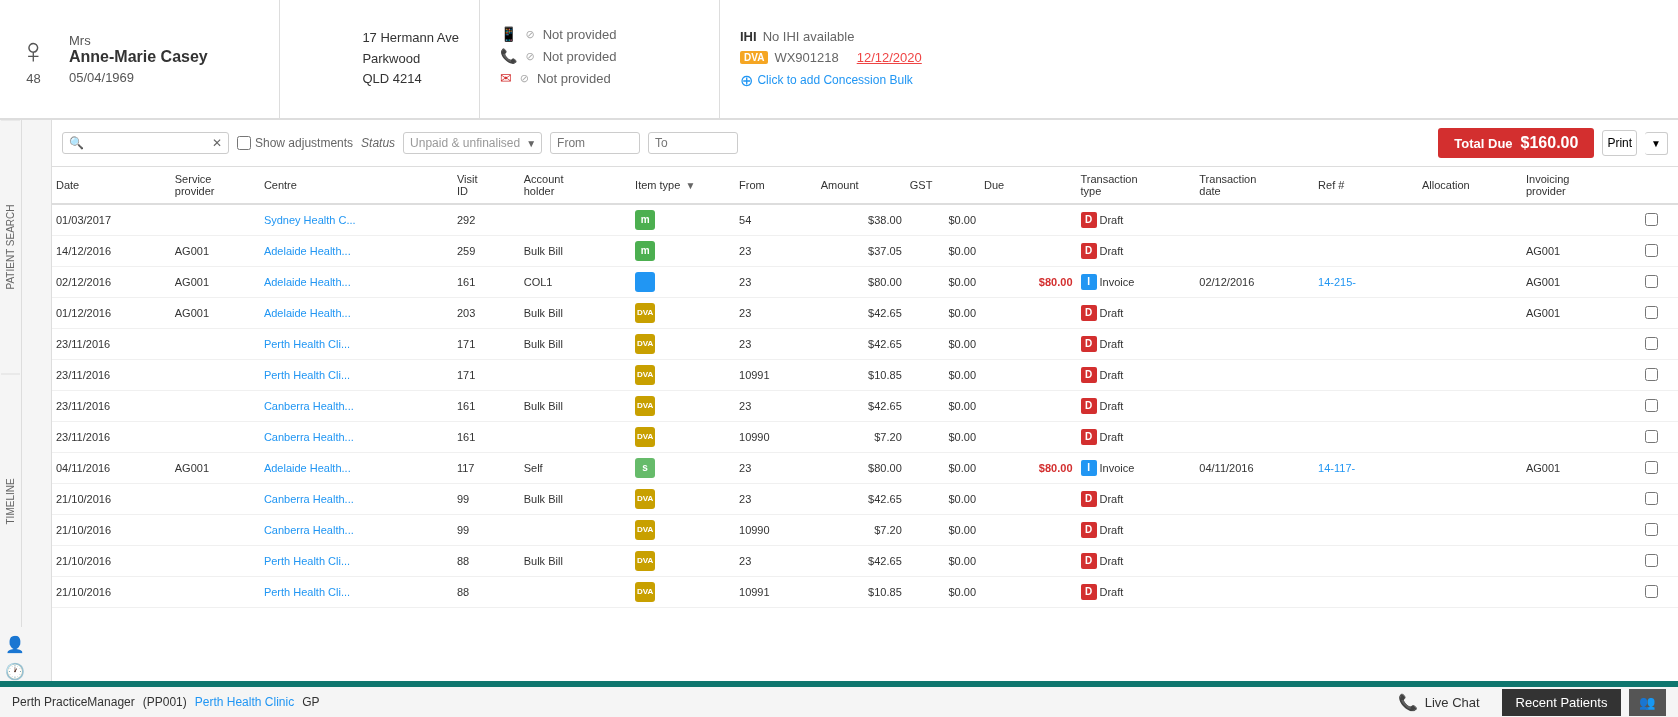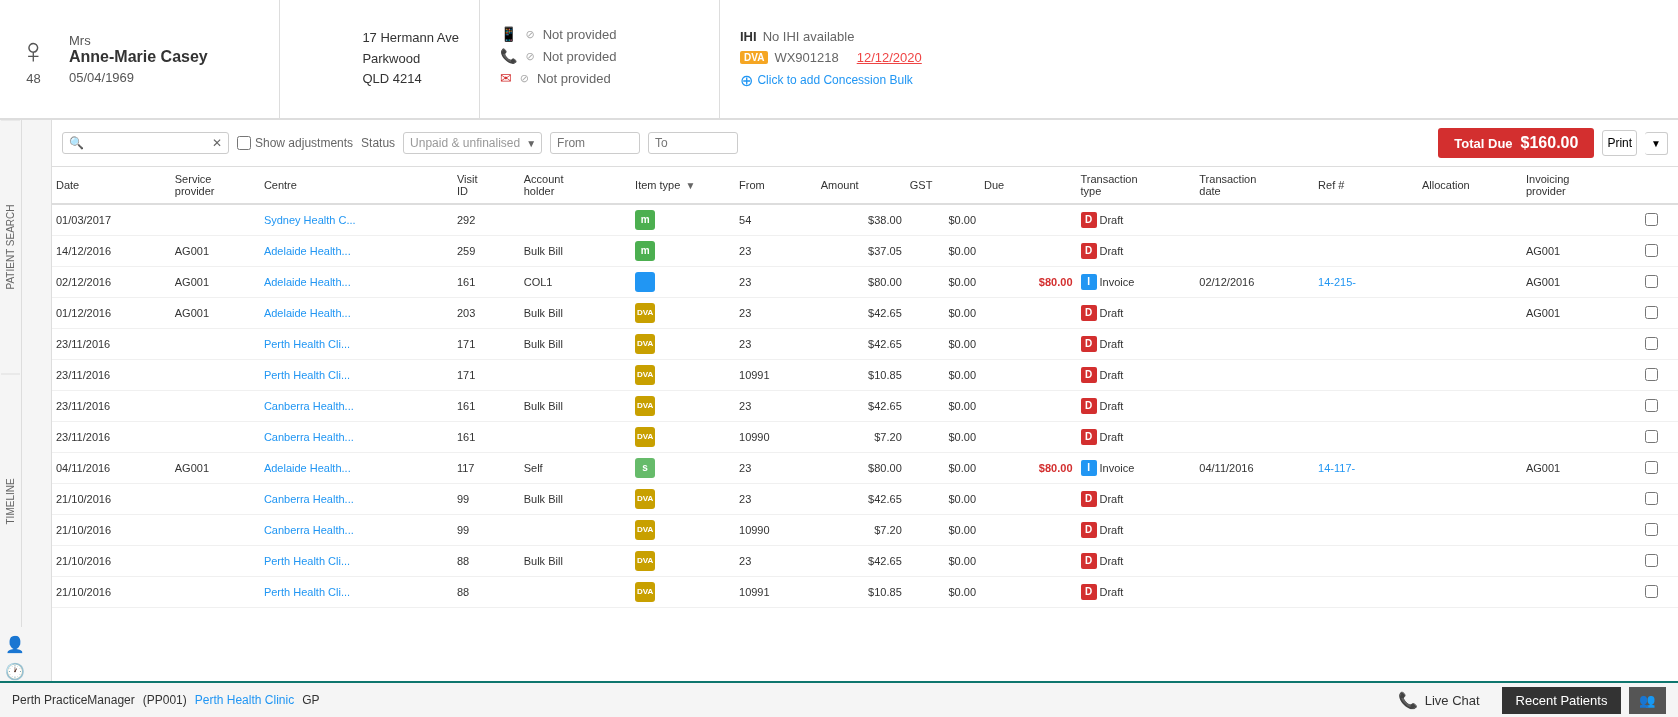--- a/index.html
+++ b/index.html
@@ -42,42 +42,42 @@
     .main-content { flex: 1; display: flex; flex-direction: column; overflow: hidden; }
 
     
     .toolbar { display: flex; align-items: center; padding: 8px 10px; border-bottom: 1px solid #ddd; gap: 8px; background: #fff; }
     .search-box { display: flex; align-items: center; border: 1px solid #ccc; border-radius: 3px; padding: 3px 6px; gap: 4px; background: #fff; }
     .search-input { border: none; outline: none; font-size: 12px; width: 120px; }
     .search-icon { color: #666; }
     .clear-btn { color: #666; cursor: pointer; font-size: 12px; }
     .show-adj-label { font-size: 12px; color: #666; display: flex; align-items: center; gap: 4px; }
     .checkbox { width: 14px; height: 14px; border: 1px solid #ccc; }
-    .status-label { font-size: 12px; color: #666; }
+    .status-label { font-size: 12px; color: #666; font-style: italic; }
     .status-select { border: 1px solid #ccc; border-radius: 3px; padding: 3px 20px 3px 6px; font-size: 12px; color: #999; background: #fff; appearance: none; cursor: pointer; position: relative; }
     .status-wrapper { position: relative; display: flex; align-items: center; }
     .status-arrow { position: absolute; right: 6px; color: #666; font-size: 10px; pointer-events: none; }
     .date-input { border: 1px solid #ccc; border-radius: 3px; padding: 3px 6px; font-size: 12px; color: #999; width: 90px; }
     .total-due-btn { background: #d32f2f; color: #fff; border: none; padding: 6px 16px; border-radius: 3px; font-size: 13px; font-weight: bold; cursor: pointer; display: flex; align-items: center; gap: 8px; margin-left: auto; }
     .total-due-amount { font-size: 16px; font-weight: bold; }
     .print-btn { border: 1px solid #ccc; background: #fff; padding: 5px 4px; border-radius: 3px; font-size: 12px; cursor: pointer; }
     .print-arrow { border: 1px solid #ccc; background: #fff; padding: 5px 6px; border-radius: 3px; font-size: 10px; cursor: pointer; border-left: none; }
 
     
     .table-container { flex: 1; overflow-y: auto; background: #fff; }
     table { width: 100%; border-collapse: collapse; font-size: 11px; }
     thead th { background: #fff; border-bottom: 2px solid #ddd; padding: 6px 4px; text-align: left; color: #333; font-weight: normal; font-size: 11px; white-space: nowrap; position: sticky; top: 0; z-index: 10; }
     tbody tr { border-bottom: 1px solid #f0f0f0; }
     tbody td { padding: 5px 4px; color: #333; white-space: nowrap; }
     .amount { text-align: right; }
 
     .filter-icon { color: #666; font-size: 10px; margin-left: 2px; }
 
     
-    .footer { display: flex; align-items: center; height: 36px; background: #f5f5f5; border-top: 2px solid #0f766e; padding: 0 12px; gap: 8px; }
+    .footer { display: flex; align-items: center; height: 36px; background: #f5f5f5; border-top: 6px solid #0f766e; padding: 0 12px; gap: 8px; }
     .footer-text { font-size: 12px; color: #333; }
     .footer-link { font-size: 12px; color: #2196f3; cursor: pointer; }
     .footer-spacer { flex: 1; }
     .live-chat-btn { display: flex; align-items: center; gap: 6px; background: #f5f5f5; border: none; padding: 6px 14px; font-size: 13px; color: #333; cursor: pointer; }
     .recent-patients-btn { display: flex; align-items: center; gap: 6px; background: #333; color: #fff; border: none; padding: 6px 14px; font-size: 13px; cursor: pointer; }
     .add-patient-btn { background: #555; border: none; padding: 6px 10px; color: #fff; cursor: pointer; }
 
     .col-date { width: 80px; }
     .col-sp { width: 60px; }
     .col-centre { width: 130px; }

